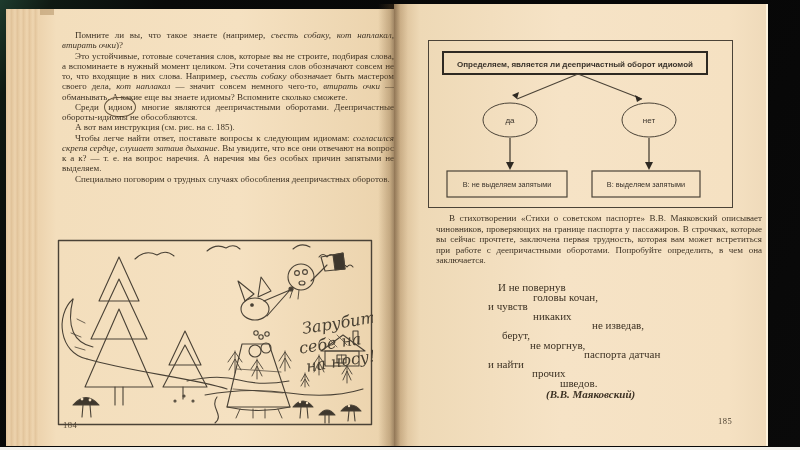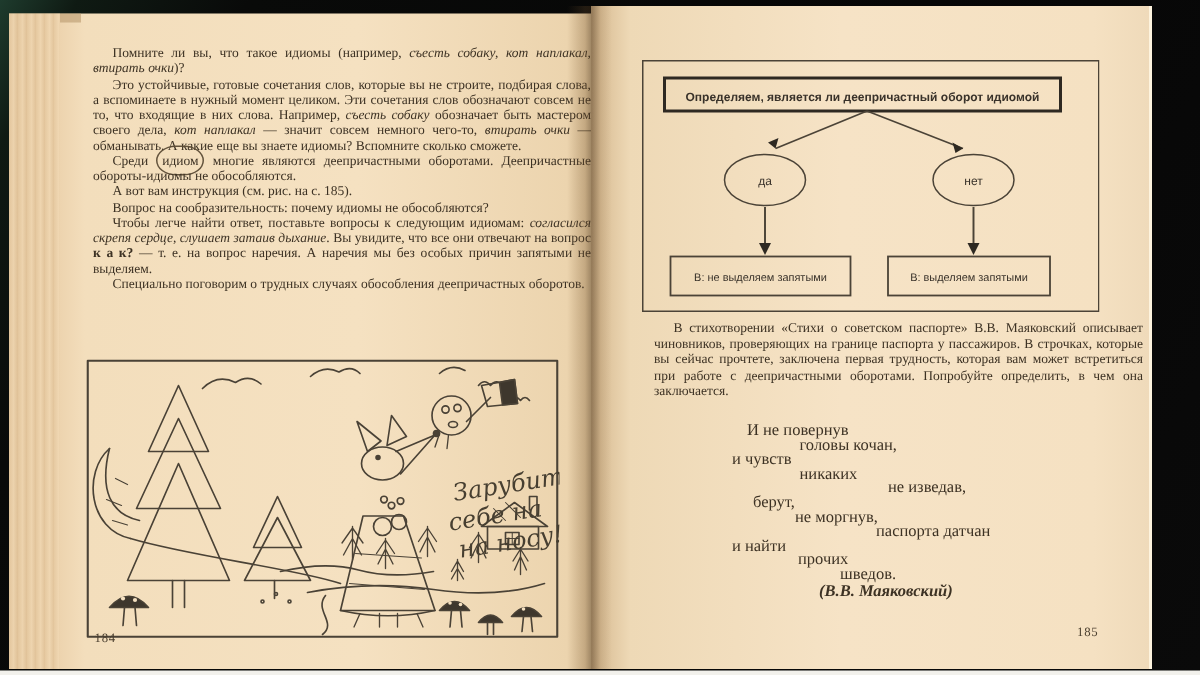--- a/index.html
+++ b/index.html
@@ -21,46 +21,45 @@
     background:linear-gradient(90deg,rgba(110,80,45,0) 0%,rgba(110,80,45,.28) 40%,rgba(70,48,25,.45) 55%,rgba(110,80,45,.15) 75%,rgba(110,80,45,0) 100%);}
   .bottom-strip{position:absolute;left:0;top:447px;width:800px;height:3px;background:#f2f1ec;}
   
   .bodytext{position:absolute;color:#3d3224;text-align:justify;}
   .lp-text{left:62px;top:30px;width:332px;font-size:9px;line-height:10.25px;}
   .lp-text p{margin:0;text-indent:13px;}
   .rp-intro{left:436px;top:213px;width:326px;font-size:9px;line-height:10.6px;}
   .rp-intro p,.rp-outro p{margin:0;text-indent:13px;}
   .rp-outro{left:436px;top:401px;width:326px;font-size:9px;line-height:10.6px;}
   .circled{border:1px solid rgba(92,76,54,.95);border-radius:50% / 62%;padding:4px 3px;}
-  .spaced{font-weight:bold;}
+  .spaced{font-weight:normal;}
   .pagenum{position:absolute;font-size:8.5px;color:#4a3e2e;letter-spacing:.5px;}
   .pn-left{left:63px;top:420px;text-align:right;}
   .pn-right{left:718px;top:416px;}
   
   .poem{position:absolute;left:488px;top:283px;font-size:11px;line-height:9.6px;color:#3d3224;}
   .poem div{white-space:nowrap;}
   .poem .attr{font-style:italic;font-weight:bold;margin-top:1px;}
   
   .art{position:absolute;}
   svg text{font-family:"Liberation Sans",sans-serif;fill:#39322a;}
   .hand text{font-family:"DejaVu Serif",serif;font-style:italic;fill:#473f31;}
 </style>
 </head>
 <body>
 
 <div class="scene">
 
   <div class="page page-left"></div>
 
   <div class="bodytext lp-text">
-    <p><span>Помните ли вы, что такое идиомы (например, </span><i>съесть собаку, кот наплакал, втирать очки</i><span>)?</span></p>
+    <p><span>Помните ли вы, что такое знаете (например, </span><i>съесть собаку, кот наплакал, втирать очки</i><span>)?</span></p>
     <p><span>Это устойчивые, готовые сочетания слов, которые вы не строите, подбирая слова, а вспоминаете в нужный момент целиком. Эти сочетания слов обозначают совсем не то, что входящие в них слова. Например, </span><i>съесть собаку</i><span> обозначает быть мастером своего дела, </span><i>кот наплакал</i><span> — значит совсем немного чего-то, </span><i>втирать очки</i><span> — обманывать. А какие еще вы знаете идиомы? Вспомните сколько сможете.</span></p>
     <p><span>Среди </span><span class="circled">идиом</span><span> многие являются деепричастными оборотами. Деепричастные обороты-идиомы не обособляются.</span></p>
     <p>А вот вам инструкция (см. рис. на с. 185).</p>
-    <p>Вопрос на сообразительность: почему идиомы не обособляются?</p>
     <p><span>Чтобы легче найти ответ, поставьте вопросы к следующим идиомам: </span><i>согласился скрепя сердце, слушает затаив дыхание</i><span>. Вы увидите, что все они отвечают на вопрос </span><span class="spaced">к а к?</span><span> — т. е. на вопрос наречия. А наречия мы без особых причин запятыми не выделяем.</span></p>
     <p>Специально поговорим о трудных случаях обособления деепричастных оборотов.</p>
   </div>
 
   <svg class="art hand" style="left:57px;top:239px;" width="316" height="187" viewBox="0 0 316 187">
     <g fill="none" stroke="#4a4236" stroke-width="1.1" stroke-linecap="round" stroke-linejoin="round">
       <rect x="1.5" y="1.5" width="313" height="184" stroke-width="1.4"></rect>
 
       <g>
         <path d="M78,20 q10,-10 22,-4 q9,-6 17,1"></path>

